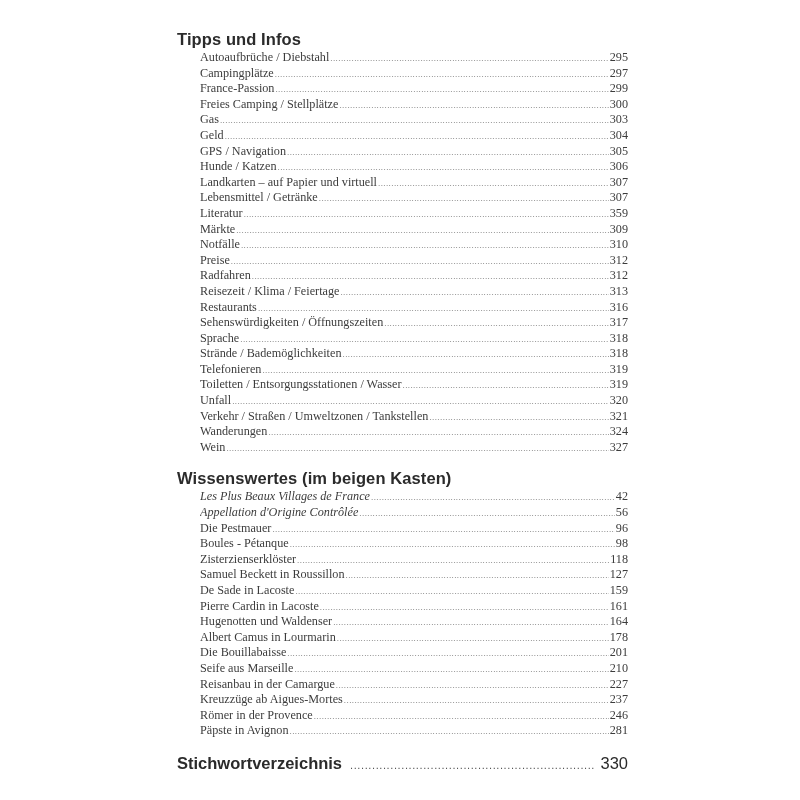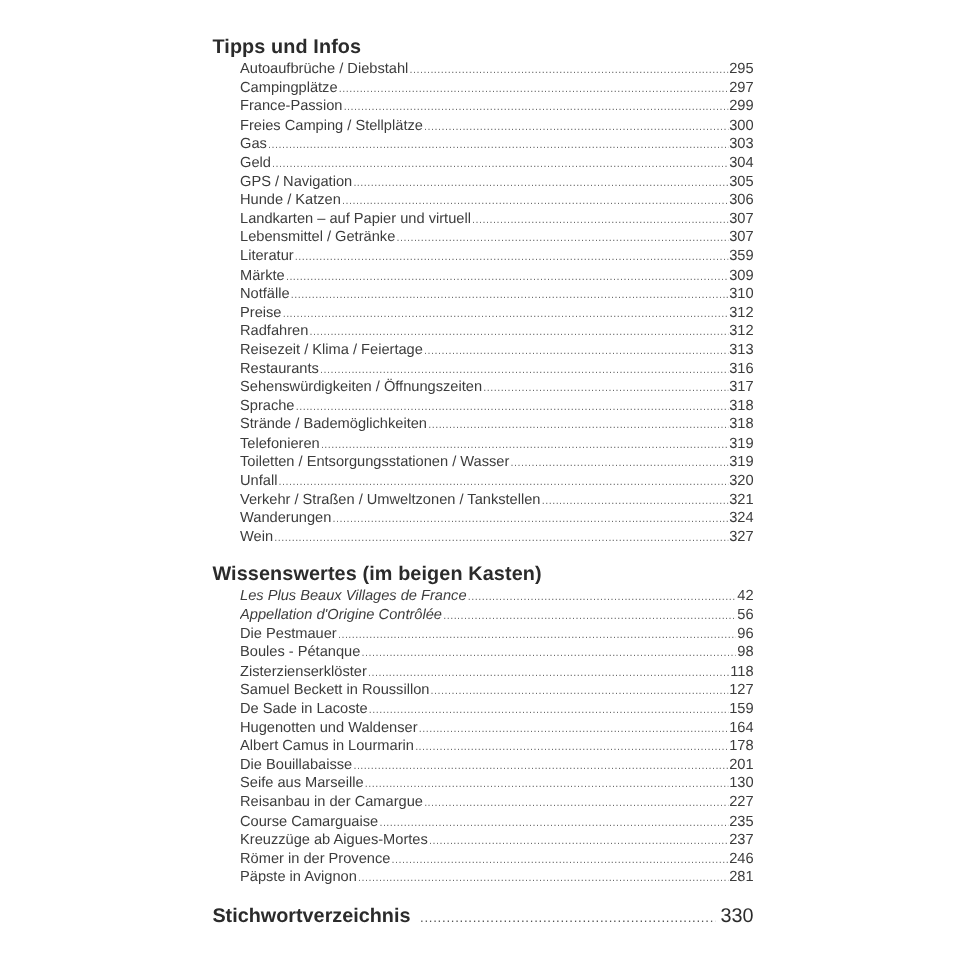--- a/index.html
+++ b/index.html
@@ -38,20 +38,21 @@
     }
     .entry {
       display: flex;
       align-items: baseline;
       height: 15.6px;
       line-height: 15.6px;
       font-size: 12.2px;
       color: #3c3c3c;
       white-space: nowrap;
       overflow: hidden;
+      font-family: Liberation Serif, serif;
     }
     .entry .label {
       flex: 0 0 auto;
     }
     .entry .label.italic {
       font-style: italic;
     }
     .entry .leader {
       flex: 1 1 auto;
       overflow: hidden;
@@ -270,48 +271,48 @@
         <span class="label">Samuel Beckett in Roussillon</span>
         <span class="leader"></span>
         <span class="page-num">127</span>
       </li>
       <li class="entry">
         <span class="label">De Sade in Lacoste</span>
         <span class="leader"></span>
         <span class="page-num">159</span>
       </li>
       <li class="entry">
+        <span class="label">Pierre Cardin in Lacoste</span>
+        <span class="leader"></span>
+        <span class="page-num">161</span>
+      </li>
+      <li class="entry">
         <span class="label">Hugenotten und Waldenser</span>
         <span class="leader"></span>
         <span class="page-num">164</span>
       </li>
       <li class="entry">
         <span class="label">Albert Camus in Lourmarin</span>
         <span class="leader"></span>
         <span class="page-num">178</span>
       </li>
       <li class="entry">
         <span class="label">Die Bouillabaisse</span>
         <span class="leader"></span>
         <span class="page-num">201</span>
       </li>
       <li class="entry">
         <span class="label">Seife aus Marseille</span>
         <span class="leader"></span>
-        <span class="page-num">130</span>
+        <span class="page-num">210</span>
       </li>
       <li class="entry">
         <span class="label">Reisanbau in der Camargue</span>
         <span class="leader"></span>
         <span class="page-num">227</span>
-      </li>
-      <li class="entry">
-        <span class="label">Course Camarguaise</span>
-        <span class="leader"></span>
-        <span class="page-num">235</span>
       </li>
       <li class="entry">
         <span class="label">Kreuzzüge ab Aigues-Mortes</span>
         <span class="leader"></span>
         <span class="page-num">237</span>
       </li>
       <li class="entry">
         <span class="label">Römer in der Provence</span>
         <span class="leader"></span>
         <span class="page-num">246</span>

